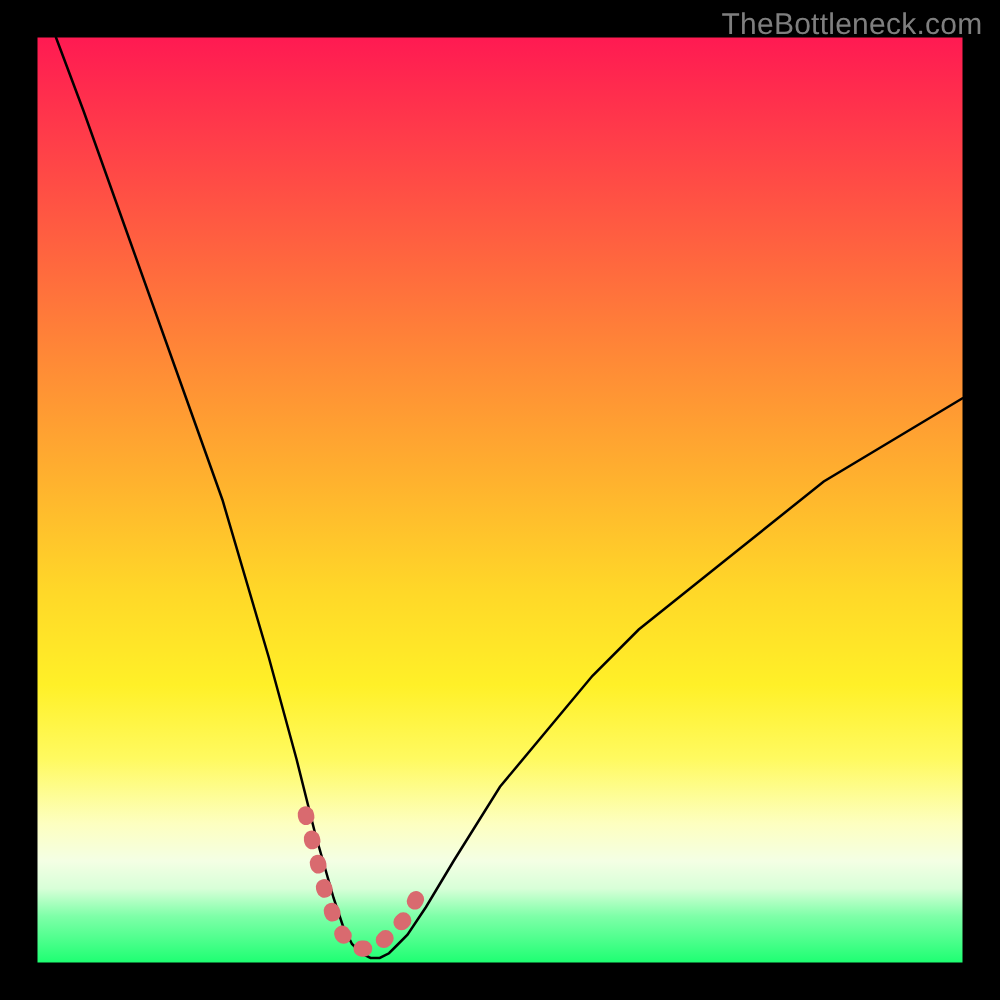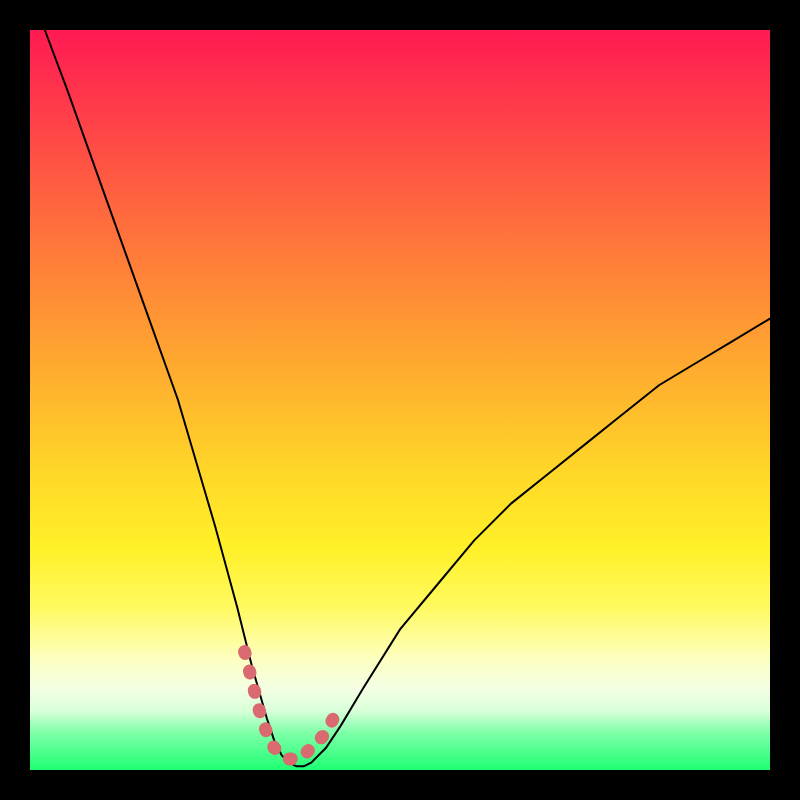--- a/index.html
+++ b/index.html
@@ -62,13 +62,14 @@
 </head>
 <body>
 
 <div class="frame">
   <div class="plot-area">
     <svg class="curve" viewBox="0 0 740 740">
       <path id="main-path" fill="none" stroke="#000" stroke-width="2" stroke-linecap="round" d="M14.8 0.0 L37.0 59.2 L74.0 162.8 L111.0 266.4 L148.0 370.0 L185.0 495.8 L207.2 577.2 L222.0 636.4 L236.8 688.2 L244.2 710.4 L251.6 725.2 L259.0 732.6 L266.4 736.3 L273.8 736.3 L281.2 732.6 L288.6 725.2 L296.0 717.8 L310.8 695.6 L333.0 658.6 L370.0 599.4 L407.0 555.0 L444.0 510.6 L481.0 473.6 L518.0 444.0 L555.0 414.4 L592.0 384.8 L629.0 355.2 L666.0 333.0 L703.0 310.8 L740.0 288.6 "></path>
       <path id="highlight-path" fill="none" stroke="#d96a6f" stroke-width="13" stroke-linecap="round" stroke-linejoin="round" stroke-dasharray="2 18" d="M214.6 621.6 L222.0 651.2 L229.4 680.8 L236.8 703.0 L244.2 717.8 L251.6 725.2 L259.0 728.9 L266.4 728.9 L273.8 725.2 L281.2 717.8 L288.6 710.4 L296.0 703.0 L303.4 688.2 L310.8 673.4 "></path>
     </svg>
   </div>
+  <div class="watermark">TheBottleneck.com</div>
 </div>
 
 </body></html>

